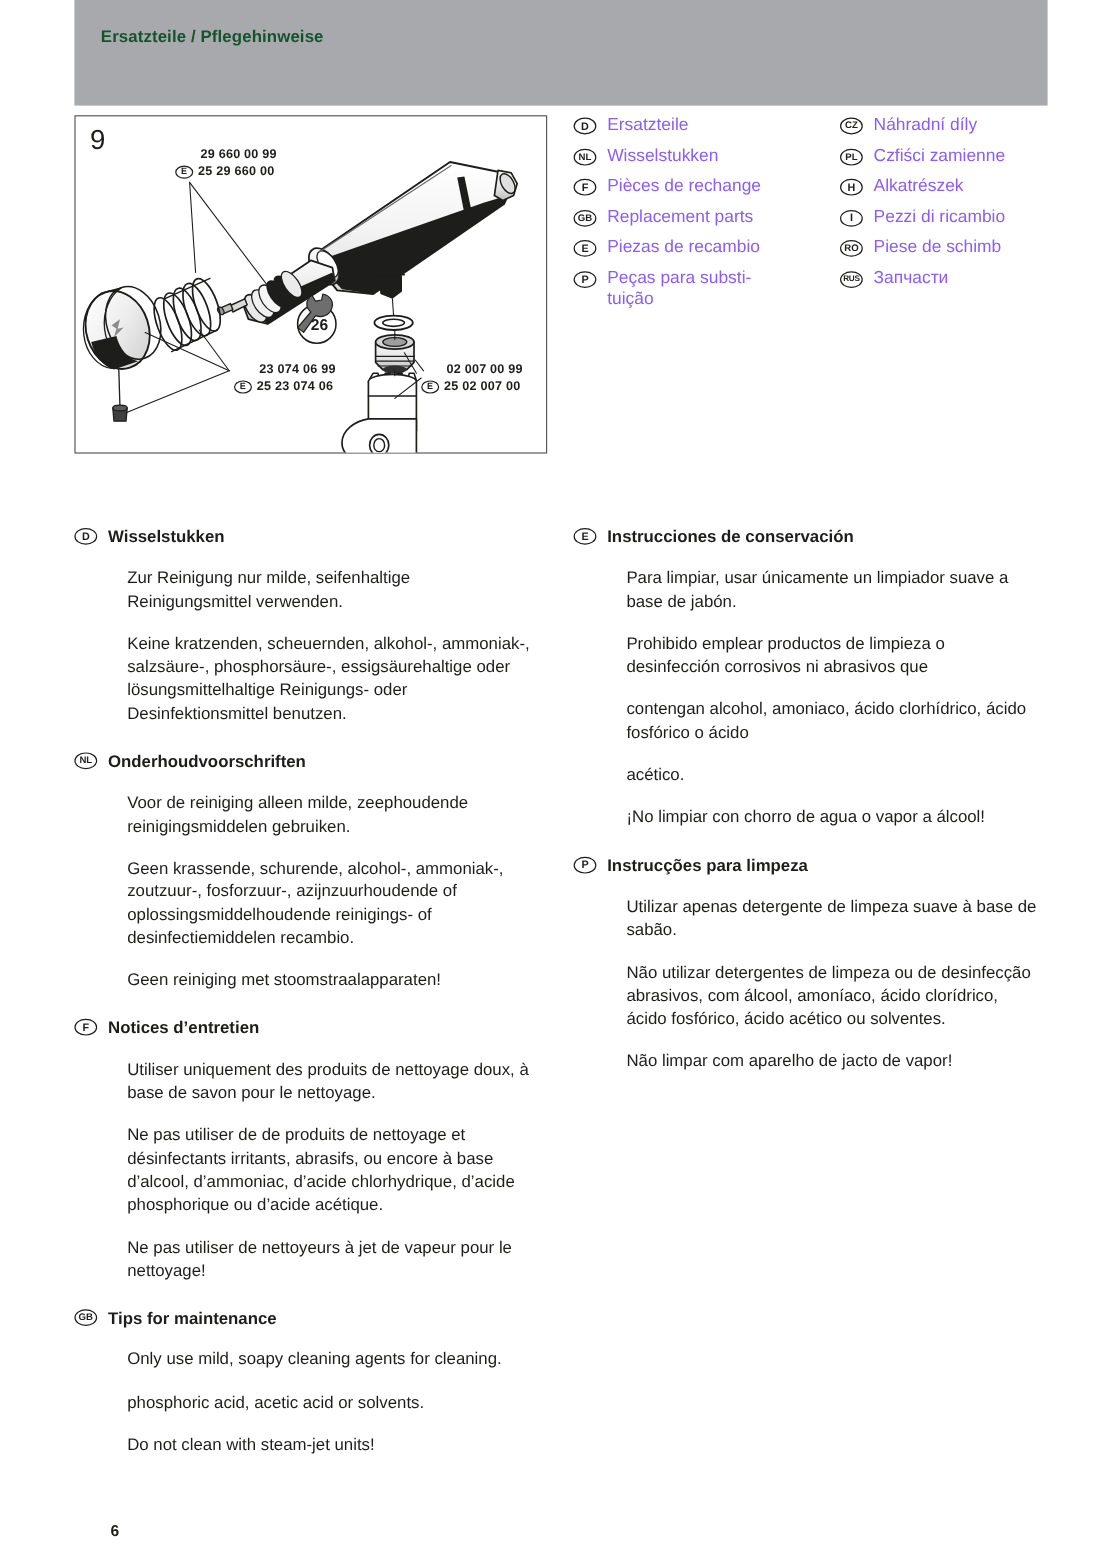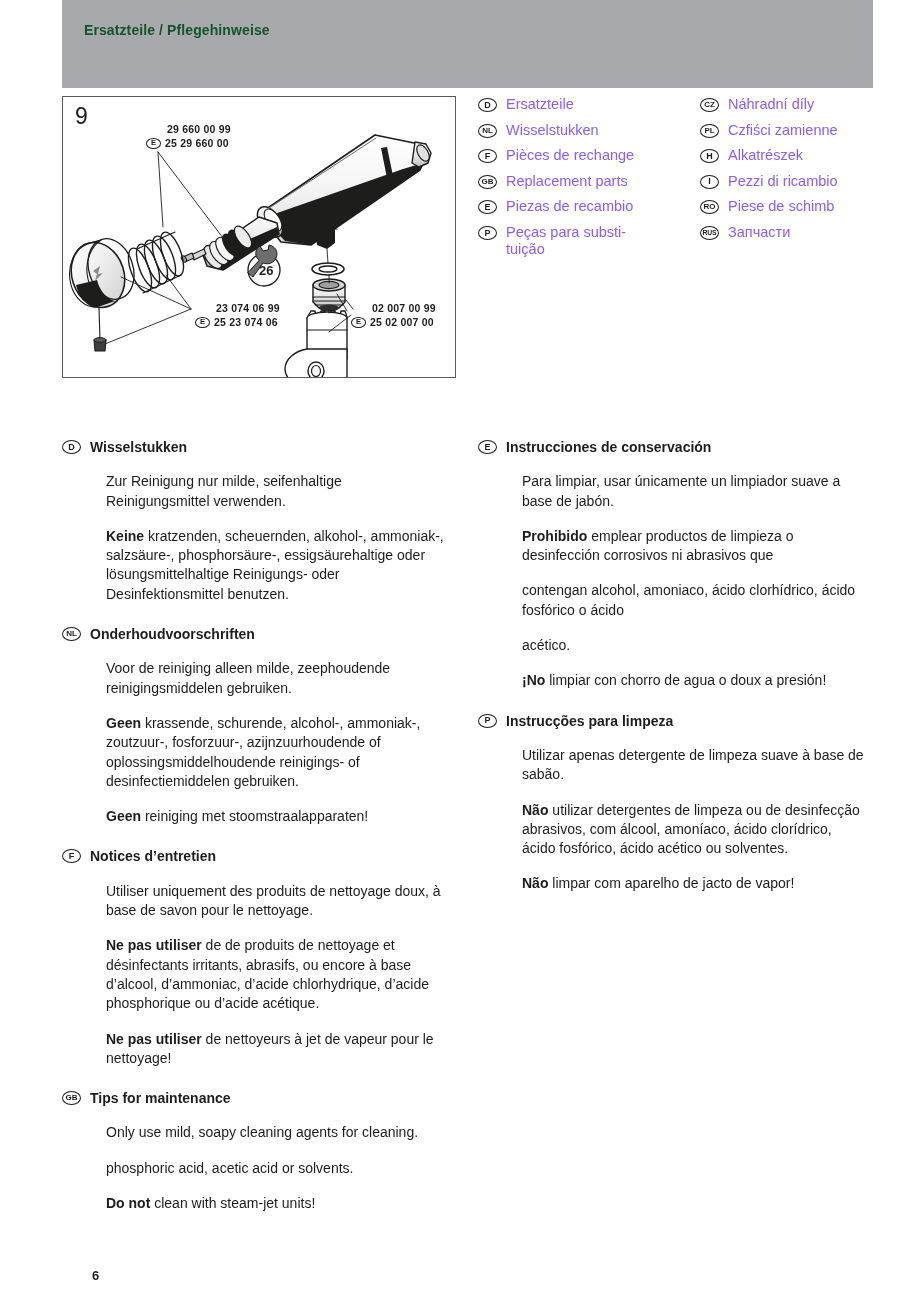--- a/index.html
+++ b/index.html
@@ -121,21 +121,21 @@
     color: #1d1d1b;
     line-height: 1.3;
   }
   .block-body {
     margin-left: 28px;
     font-size: 14px;
     line-height: 1.38;
     color: #1d1d1b;
   }
   .block-body p { margin: 16px; }
-  .block-body b { font-weight: bold; }
+  .block-body b { font-weight: normal; }
 
   
   .page-number {
     position: absolute;
     left: 92px; top: 1268px;
     font-size: 13px;
     font-weight: bold;
     color: #1d1d1b;
   }
 </style>
@@ -393,21 +393,21 @@
         <p><b>Keine </b><span>kratzenden, scheuernden, alkohol-, ammoniak-, salzsäure-, phosphorsäure-, essigsäurehaltige oder lösungsmittelhaltige Reinigungs- oder Desinfektionsmittel benutzen.</span></p>
       </div>
     </div>
     <div class="block">
       <div class="block-head">
         <span class="cc cc-md narrow">NL</span>
         <span class="block-title">Onderhoudvoorschriften</span>
       </div>
       <div class="block-body">
         <p><span>Voor de reiniging alleen milde, zeephoudende reinigingsmiddelen gebruiken.</span></p>
-        <p><b>Geen </b><span>krassende, schurende, alcohol-, ammoniak-, zoutzuur-, fosforzuur-, azijnzuurhoudende of oplossingsmiddelhoudende reinigings- of desinfectiemiddelen gebruiken.</span></p>
+        <p><b>Geen </b><span>krassende, schurende, alcohol-, ammoniak-, zoutzuur-, fosforzuur-, azijnzuurhoudende of oplossingsmiddelhoudende reinigings- of desinfectiemiddelen recambio.</span></p>
         <p><b>Geen </b><span>reiniging met stoomstraalapparaten!</span></p>
       </div>
     </div>
     <div class="block">
       <div class="block-head">
         <span class="cc cc-md">F</span>
         <span class="block-title">Notices d’entretien</span>
       </div>
       <div class="block-body">
         <p><span>Utiliser uniquement des produits de nettoyage doux, à base de savon pour le nettoyage.</span></p>
@@ -431,21 +431,21 @@
     <div class="block">
       <div class="block-head">
         <span class="cc cc-md">E</span>
         <span class="block-title">Instrucciones de conservación</span>
       </div>
       <div class="block-body">
         <p><span>Para limpiar, usar únicamente un limpiador suave a base de jabón.</span></p>
         <p><b>Prohibido </b><span>emplear productos de limpieza o desinfección corrosivos ni abrasivos que</span></p>
         <p><span> contengan alcohol, amoniaco, ácido clorhídrico, ácido fosfórico o ácido</span></p>
         <p><span>acético.</span></p>
-        <p><b>¡No </b><span>limpiar con chorro de agua o doux a presión!</span></p>
+        <p><b>¡No </b><span>limpiar con chorro de agua o vapor a álcool!</span></p>
       </div>
     </div>
     <div class="block">
       <div class="block-head">
         <span class="cc cc-md">P</span>
         <span class="block-title">Instrucções para limpeza</span>
       </div>
       <div class="block-body">
         <p><span>Utilizar apenas detergente de limpeza suave à base de sabão.</span></p>
         <p><b>Não </b><span>utilizar detergentes de limpeza ou de desinfecção abrasivos, com álcool, amoníaco, ácido clorídrico, ácido fosfórico, ácido acético ou solventes.</span></p>

